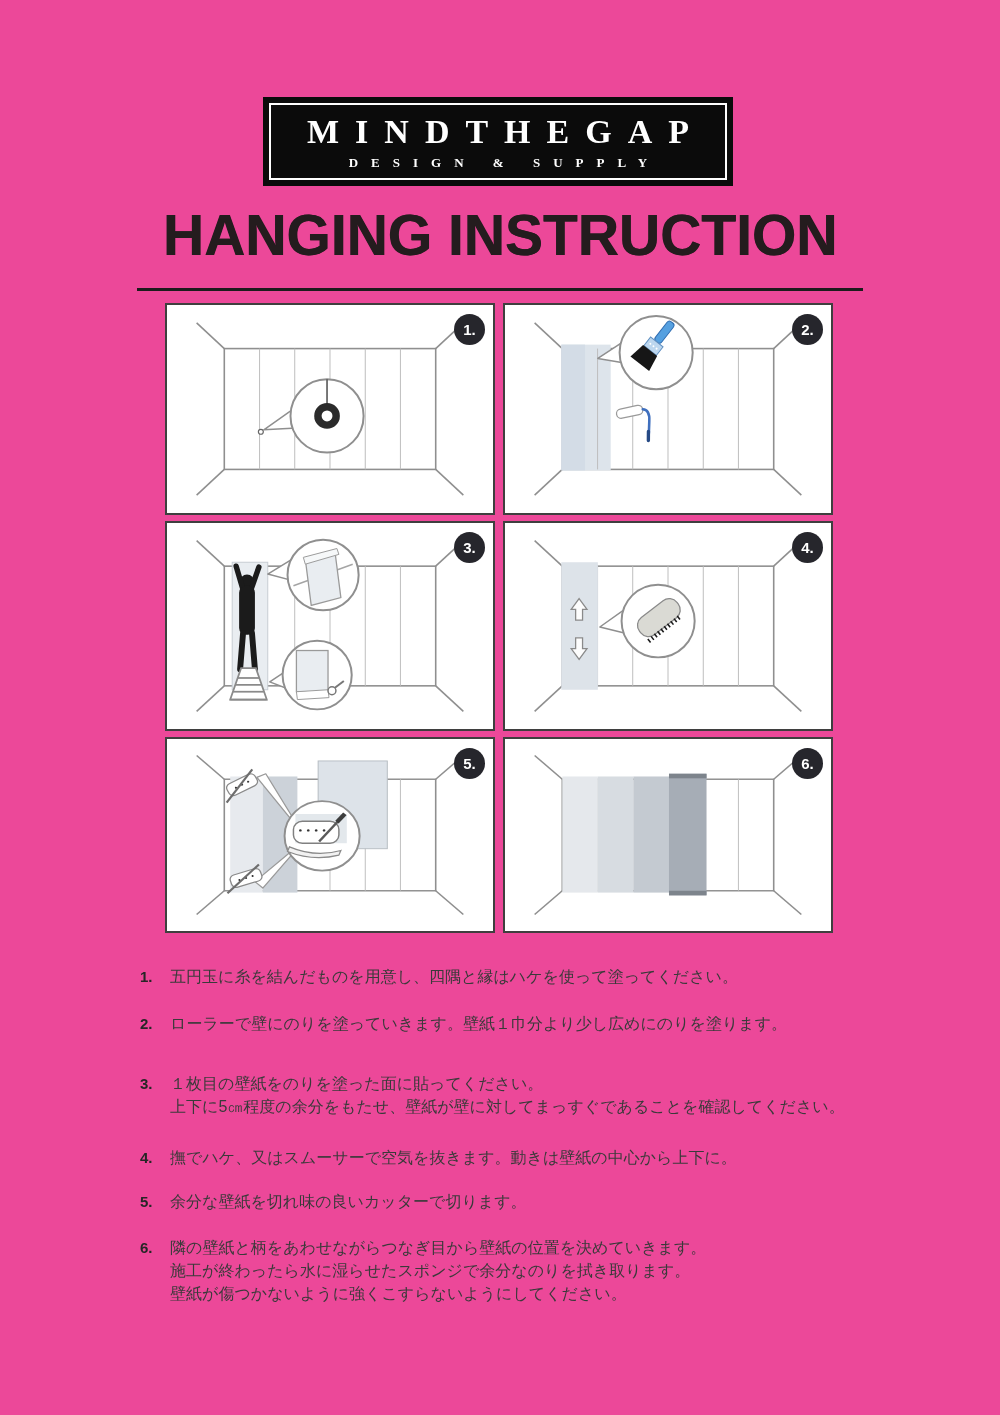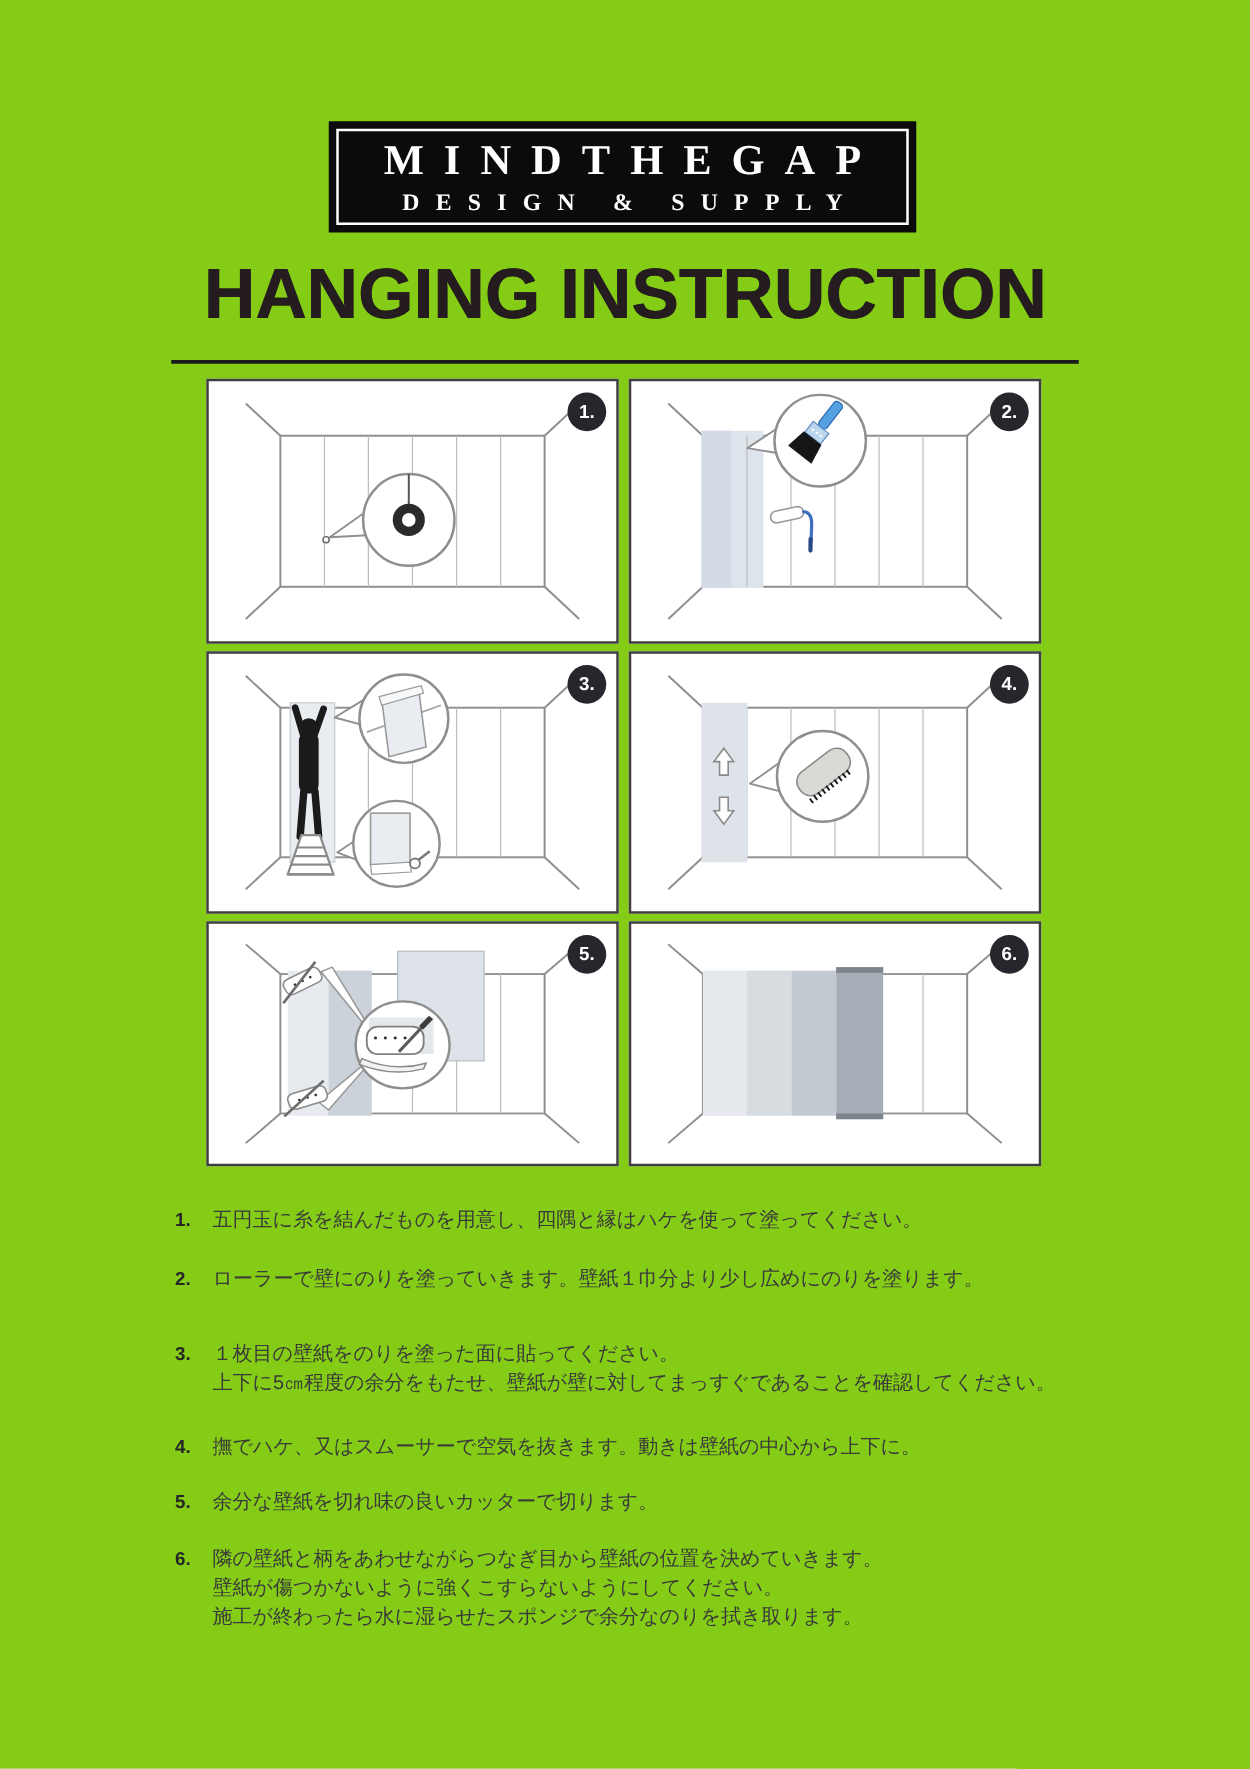--- a/index.html
+++ b/index.html
@@ -1,28 +1,28 @@
 <!DOCTYPE html>
 <html><head>
 <meta charset="utf-8">
 <style>
   html,body{margin:0;padding:0;background:#e9e9e9;}
   .page{
-    position:relative;width:1000px;height:1415px;margin:0 auto;background:#84cc16;
+    position:relative;width:1000px;height:1415px;margin:0 auto;background:#ec4899;
     font-family:"Liberation Sans","DejaVu Sans",sans-serif;color:#333;overflow:hidden;
   }
   
   .logo{position:absolute;left:263px;top:97px;width:470px;height:89px;background:#0b0b0b;
         box-sizing:border-box;padding:6px;}
   .logo-inner{width:100%;height:100%;box-sizing:border-box;border:2px solid #ffffff;
         display:flex;flex-direction:column;align-items:center;justify-content:center;}
   .logo-line1{font-family:"Liberation Serif","DejaVu Serif",serif;font-weight:bold;
         color:#ffffff;font-size:34px;letter-spacing:16px;padding-left:16px;line-height:1;}
   .logo-line2{font-family:"Liberation Serif","DejaVu Serif",serif;font-weight:bold;
-        color:#ffffff;font-size:19px;letter-spacing:13px;padding-left:13px;margin-top:7px;line-height:1;}
+        color:#ffffff;font-size:13px;letter-spacing:13px;padding-left:13px;margin-top:7px;line-height:1;}
   
   .heading{position:absolute;left:0;top:207px;width:100%;text-align:center;margin:0;
         font-size:57px;font-weight:bold;letter-spacing:0px;color:#241c1e;line-height:1;
         text-shadow:0.6px 0 0 currentColor;}
   .rule{position:absolute;left:137px;top:288px;width:726px;height:3px;background:#1c1c1c;}
   
   .panel{position:absolute;background:#ffffff;border:2px solid #3f3f3f;box-sizing:border-box;}
   .panel svg{display:block;width:100%;height:100%;}
   .badge{position:absolute;top:9px;right:8px;width:31px;height:31px;border-radius:50%;
         background:#26262c;color:#ffffff;font-weight:bold;font-size:15px;
@@ -308,18 +308,18 @@
     <div class="num">5.</div>
     <div class="lines">
       <div>余分な壁紙を切れ味の良いカッターで切ります。</div>
     </div>
   </div>
 
   <div class="instr" style="top:1236px">
     <div class="num">6.</div>
     <div class="lines">
       <div>隣の壁紙と柄をあわせながらつなぎ目から壁紙の位置を決めていきます。</div>
+      <div>施工が終わったら水に湿らせたスポンジで余分なのりを拭き取ります。</div>
       <div>壁紙が傷つかないように強くこすらないようにしてください。</div>
-      <div>施工が終わったら水に湿らせたスポンジで余分なのりを拭き取ります。</div>
     </div>
   </div>
 
 </div>
 
 </body></html>

